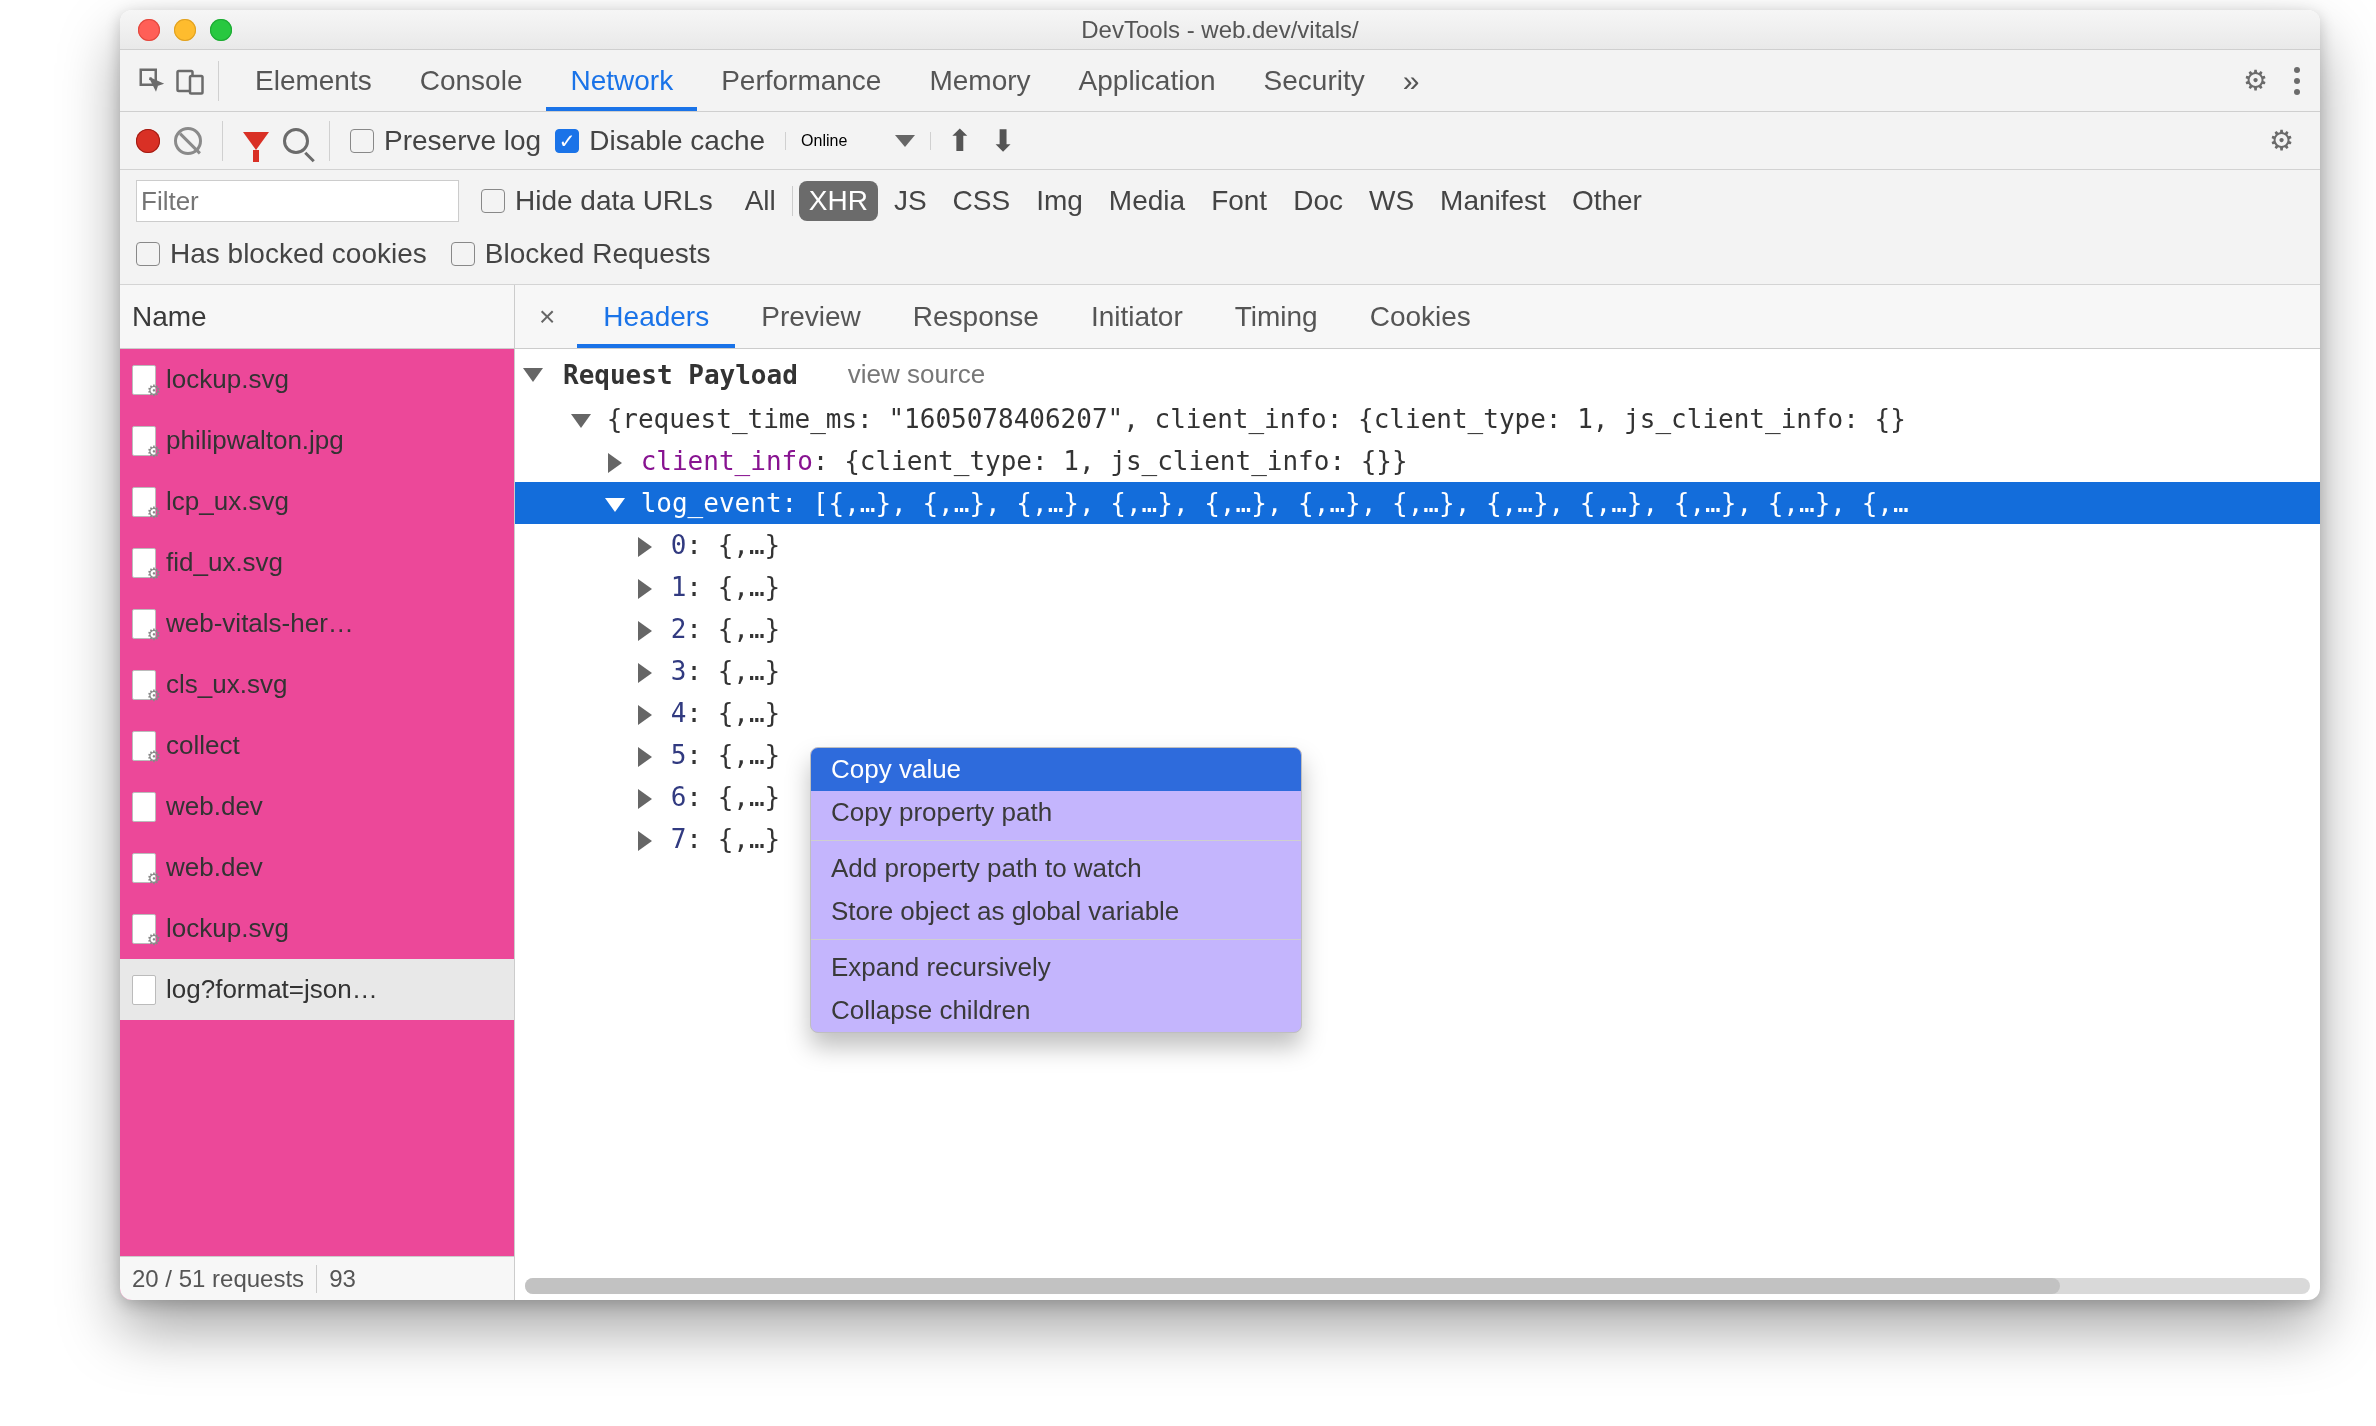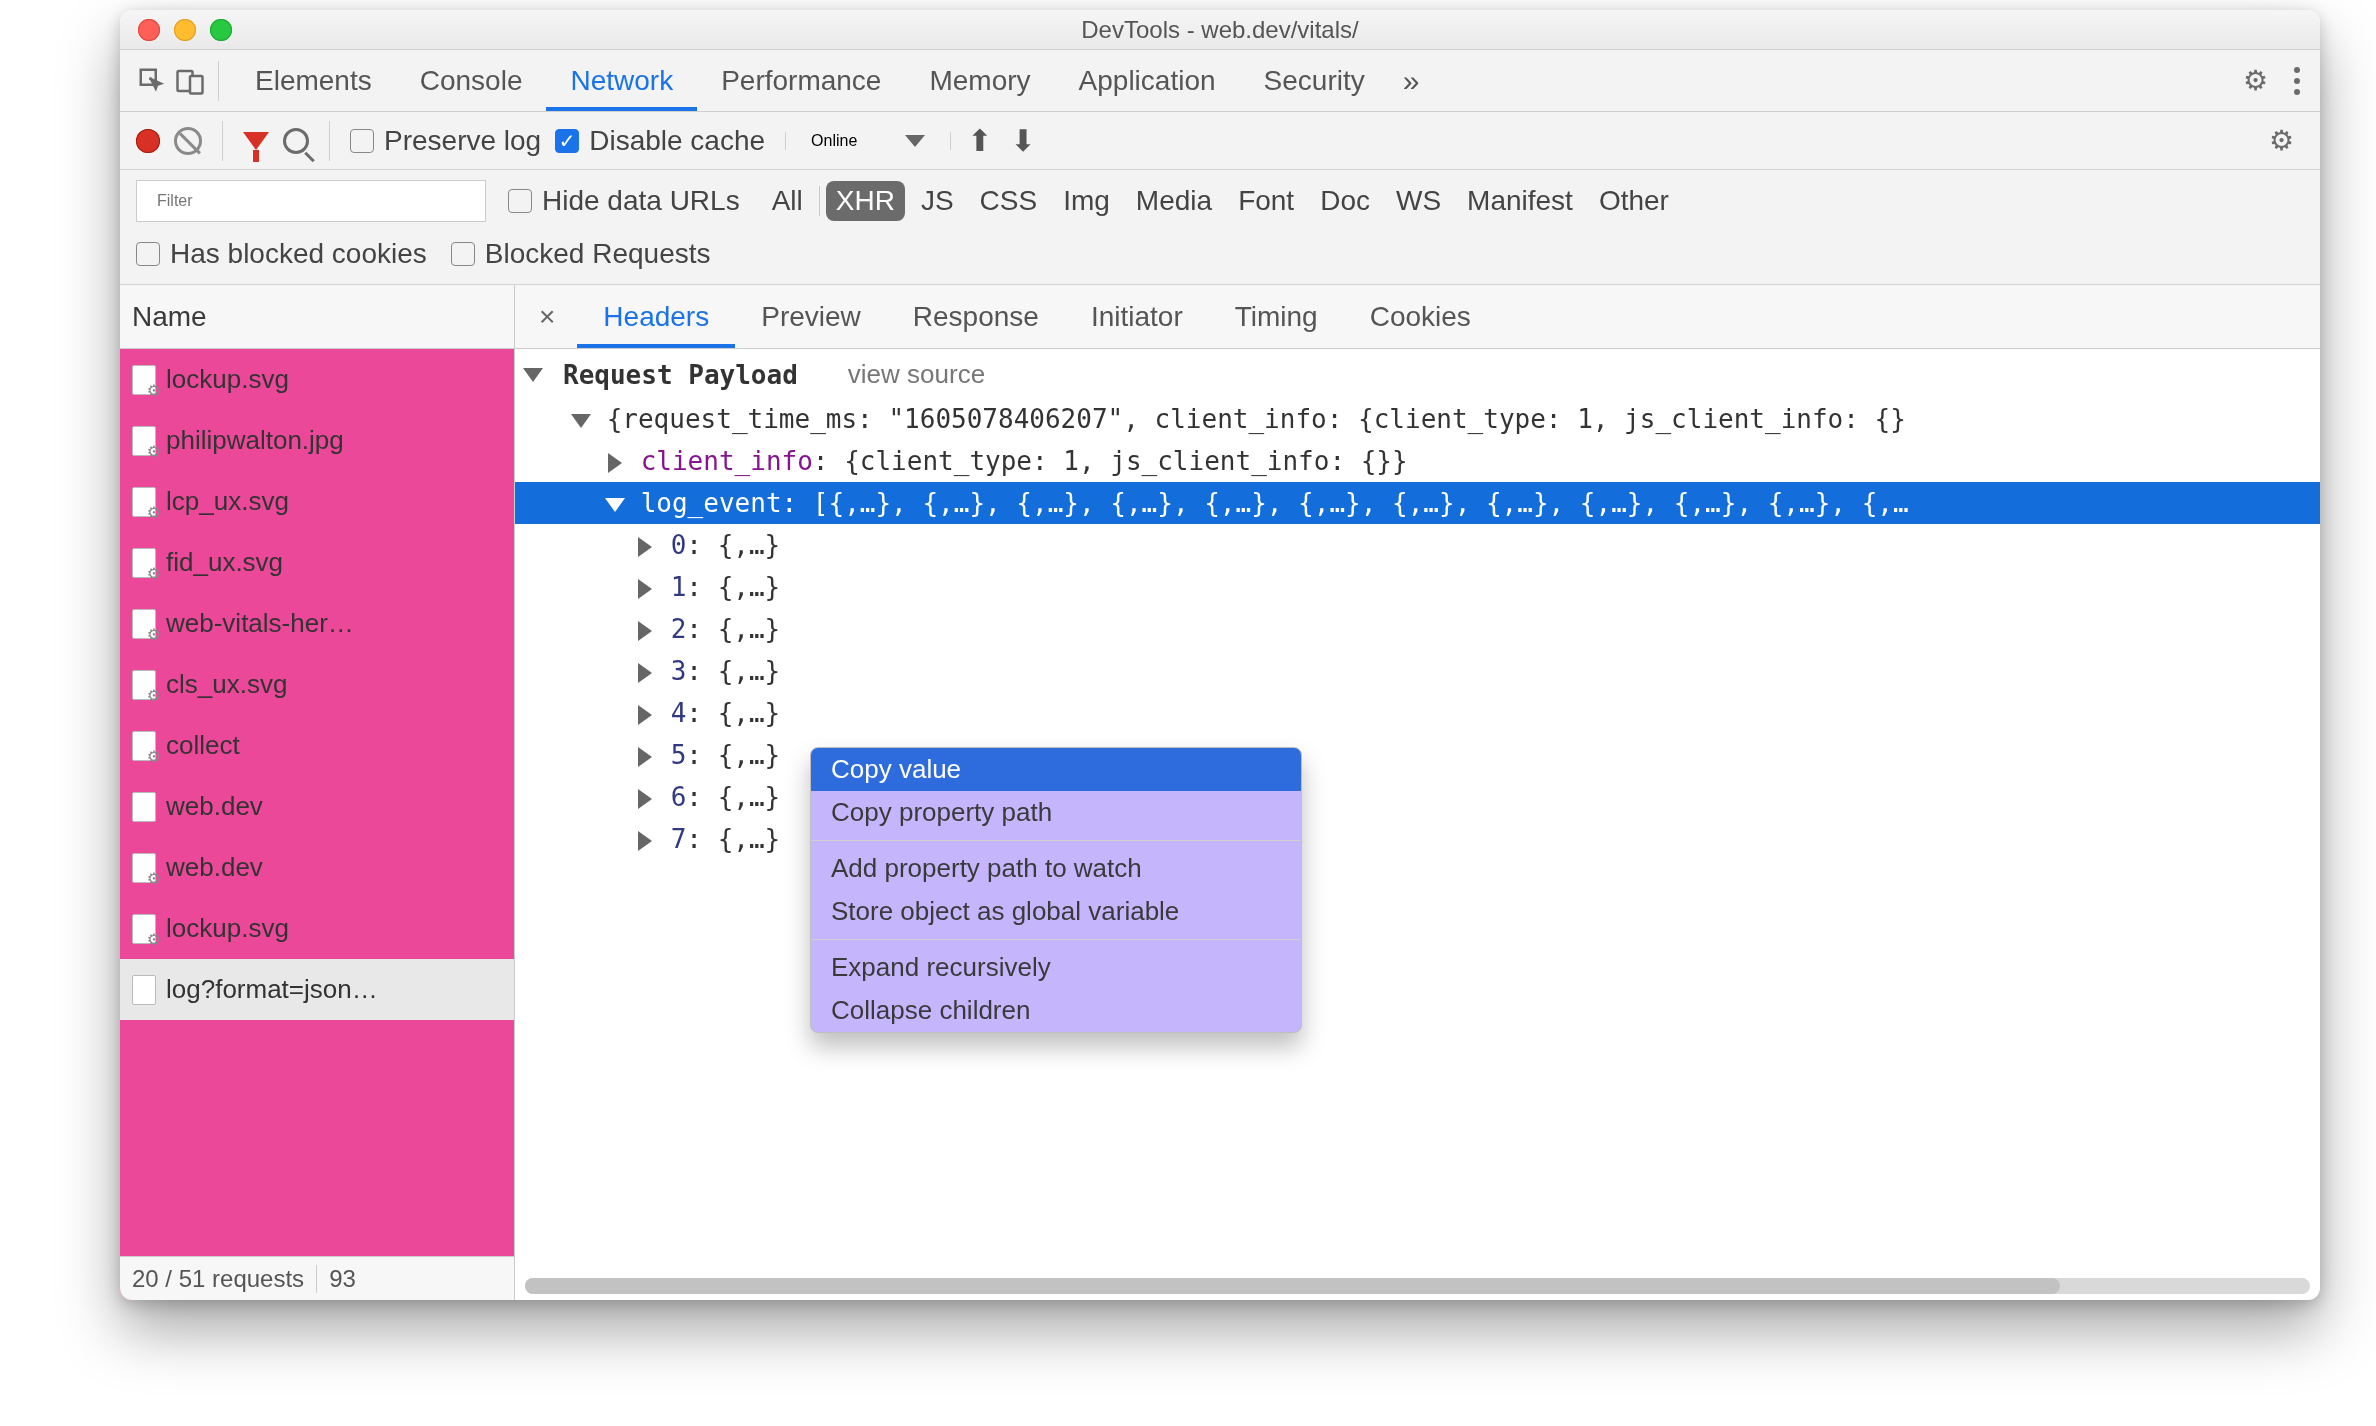--- a/index.html
+++ b/index.html
@@ -71,41 +71,41 @@
   .rec-dot { width:24px; height:24px; border-radius:50%; background:#d93025; box-shadow: inset 0 0 0 1px #a01c13; }
   .ban { width:28px; height:28px; border:3px solid #8a8a8a; border-radius:50%; position:relative; }
   .ban:after{ content:""; position:absolute; width:28px; height:3px; background:#8a8a8a; transform:rotate(45deg); left:-1px; top:12px; }
   .funnel { width:0;height:0; border-left:13px solid transparent; border-right:13px solid transparent; border-top:18px solid #d93025; position:relative; }
   .funnel:after{content:"";position:absolute;left:-3px;top:0;width:6px;height:12px;background:#d93025;}
   .mag { width:26px;height:26px;border:3px solid #6b6b6b;border-radius:50%;position:relative;}
   .mag:after{content:"";position:absolute;width:3px;height:12px;background:#6b6b6b;left:22px;top:20px;transform:rotate(-45deg);}
   .chk { width:24px;height:24px;border:1.5px solid #888;border-radius:4px; display:inline-flex;align-items:center;justify-content:center;}
   .chk.on { background:#1a73e8;border-color:#1a73e8;color:#fff;font-size:20px;}
   .tb-label { font-size:28px; color:#444; display:flex; align-items:center; gap:10px; }
-  .throttle { display:flex; align-items:center; gap:48px; padding:0 25px; border-left:1px solid #d0d0d0; border-right:1px solid #d0d0d0; margin-left:6px;}
+  .throttle { display:flex; align-items:center; gap:48px; padding:0 15px; border-left:1px solid #d0d0d0; border-right:1px solid #d0d0d0; margin-left:6px;}
   .caret-dn{ width:0;height:0;border-left:10px solid transparent;border-right:10px solid transparent;border-top:12px solid #666; }
   .up-arrow, .dn-arrow { color:#555; font-size:30px; padding:0 2px; }
 
   
   .filter-row {
     background:#f3f3f3;
     border-bottom:0px solid #d4d4d4;
     display:flex;
     align-items:center;
     padding:10px 16px;
     gap:22px;
     flex-wrap:wrap;
   }
   .filter-input{
-    width:350px;
+    width:323px;
     height:42px;
     border:1px solid #ccc;
     background:#fff;
-    font-size:16px;
-    padding:0 20px;
+    font-size:26px;
+    padding:0 4px;
     color:#777;
   }
   .type-chip { font-size:28px; color:#444; padding:4px 10px; border-radius:8px; }
   .type-chip.on { background:#6b6b6b; color:#fff; }
   .filter-row .sep2{ width:1px; height:30px; background:#ccc; }
   .filter-row2 {
     background:#f3f3f3;
     border-bottom:1px solid #d4d4d4;
     display:flex;
     align-items:flex-end;

